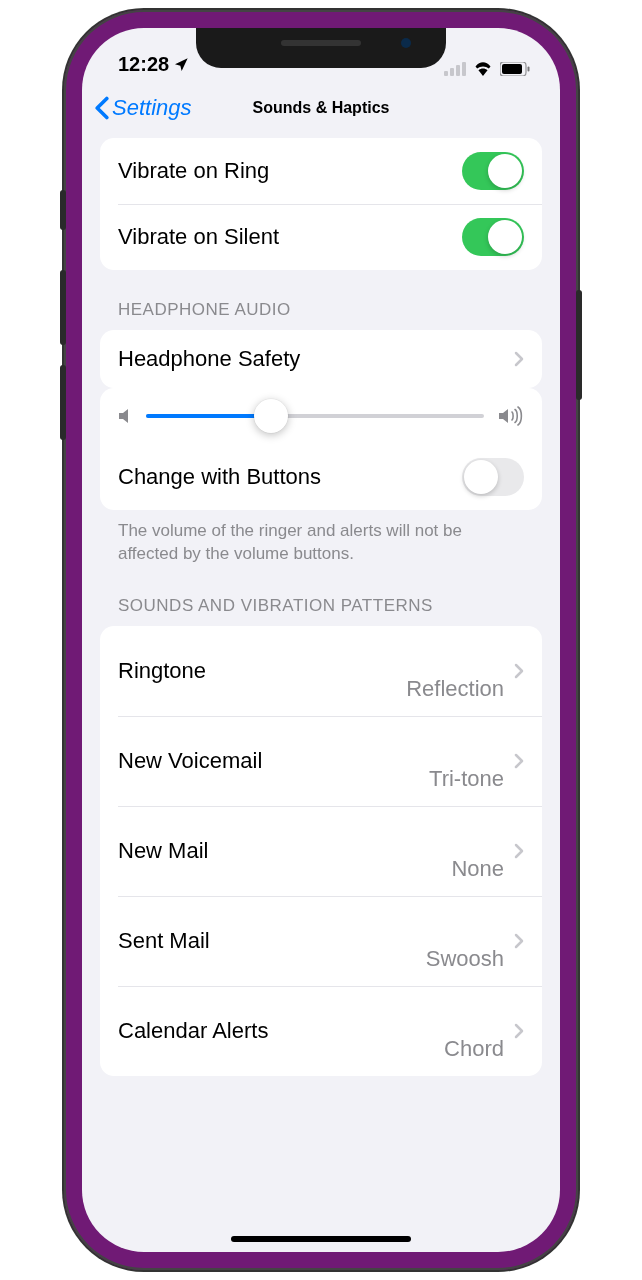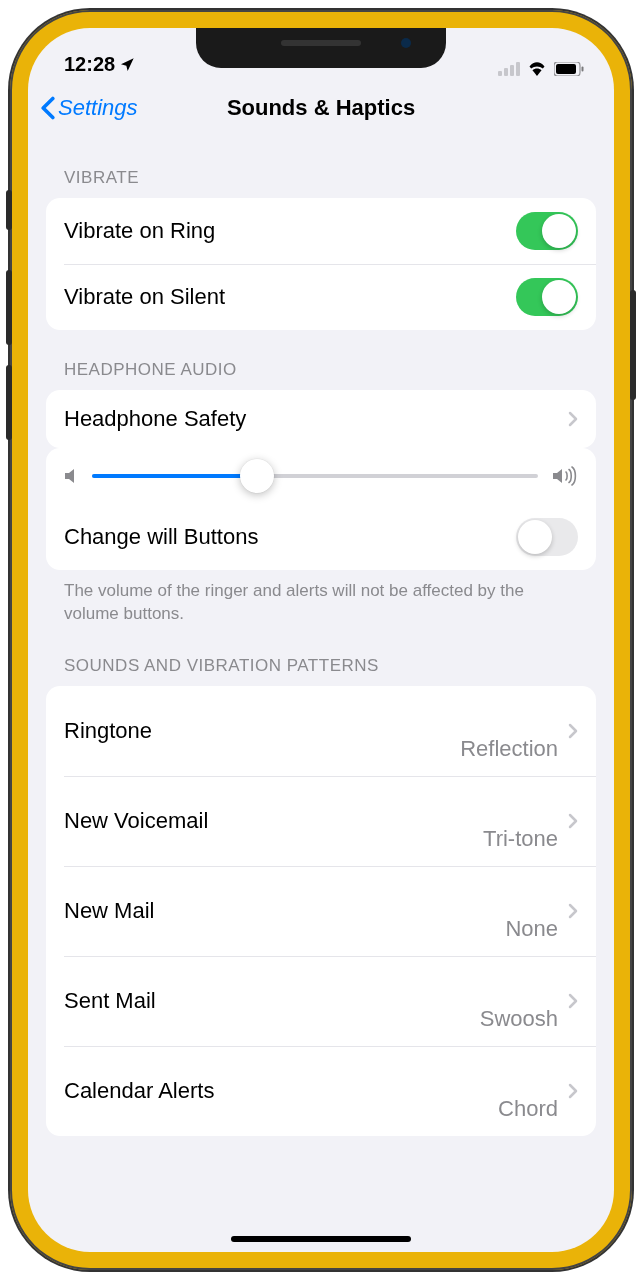--- a/index.html
+++ b/index.html
@@ -4,23 +4,23 @@
   <style>
     * { box-sizing: border-box; margin: 0; padding: 0; }
     body {
       font-family: -apple-system, BlinkMacSystemFont, "Segoe UI", Helvetica, Arial, sans-serif;
       background: #fff;
       display: flex;
       justify-content: center;
       padding: 10px;
     }
     .device {
-      width: 622px;
+      width: 514px;
       height: 1260px;
-      background: #eab308;
+      background: #701a75;
       border-radius: 80px;
       padding: 18px;
       position: relative;
       box-shadow: 0 0 0 2px #333, inset 0 0 0 2px #444;
     }
     .device::before {
       content: '';
       position: absolute;
       top: 18px;
       left: 50%;
@@ -94,21 +94,21 @@
       color: #007aff;
       font-size: 22px;
       gap: 2px;
       font-style: italic;
     }
     .nav-title {
       position: absolute;
       left: 50%;
       transform: translateX(-50%);
       font-weight: 600;
-      font-size: 22px;
+      font-size: 16px;
       color: #000;
       text-align: right;
     }
     .content {
       padding: 0 18px;
       height: calc(100% - 110px);
       overflow: hidden;
     }
     .section-header {
       font-size: 17px;
@@ -278,21 +278,20 @@
               <polyline points="10,2 2,10 10,18"></polyline>
             </svg>
         </span>
         <span>Settings</span>
       </div>
       <div class="nav-title">Sounds &amp; Haptics</div>
     </div>
 
     <div class="content">
 
-      <div class="section-header">VIBRATE</div>
       <div class="group">
         <div class="row">
           <span class="row-label">Vibrate on Ring</span>
           <div class="switch on"></div>
         </div>
         <div class="row">
           <span class="row-label">Vibrate on Silent</span>
           <div class="switch on"></div>
         </div>
       </div>
@@ -323,21 +322,21 @@
           <span>
             <svg width="26" height="20" viewBox="0 0 26 20" fill="#8a8a8e">
                 <path d="M1 7v6h4l5 4V3L5 7H1z"></path>
                 <path d="M14 6c1.5 1 1.5 7 0 8" fill="none" stroke="#8a8a8e" stroke-width="1.6" stroke-linecap="round"></path>
                 <path d="M17 3.5c3 2 3 11 0 13" fill="none" stroke="#8a8a8e" stroke-width="1.6" stroke-linecap="round"></path>
                 <path d="M20 1c4.5 3 4.5 15 0 18" fill="none" stroke="#8a8a8e" stroke-width="1.6" stroke-linecap="round"></path>
               </svg>
           </span>
         </div>
         <div class="row">
-          <span class="row-label">Change will Buttons</span>
+          <span class="row-label">Change with Buttons</span>
           <div class="switch off"></div>
         </div>
       </div>
       <div class="section-footer">The volume of the ringer and alerts will not be affected by the volume buttons.</div>
 
       <div class="section-header">SOUNDS AND VIBRATION PATTERNS</div>
       <div class="group">
         <div class="row">
           <span class="row-label">Ringtone</span>
           <div class="row-right">

